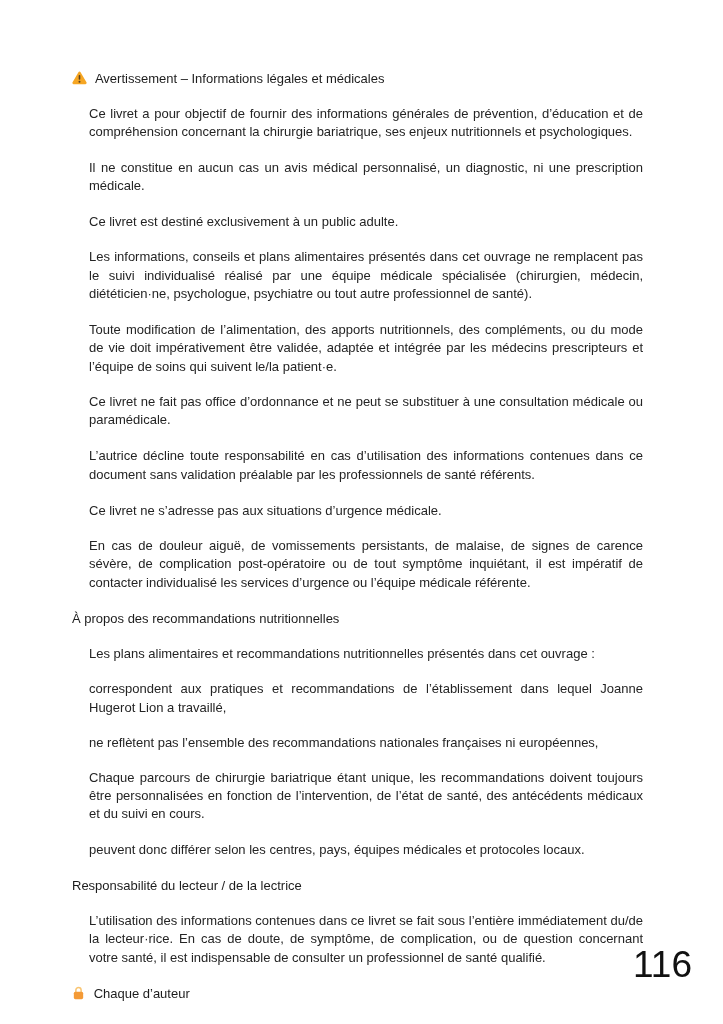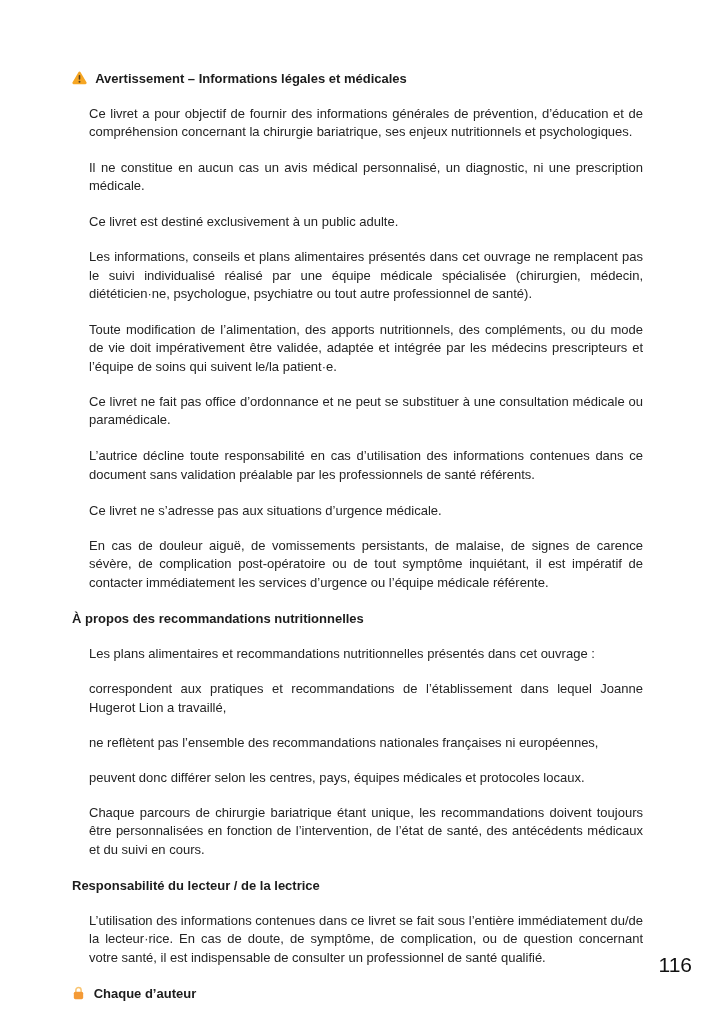--- a/index.html
+++ b/index.html
@@ -23,39 +23,39 @@
     width: 588px;
     font-size: 13px;
     line-height: 18.2px;
   }
   .section { margin: 0; }
   .section + .section { margin-top: 18.2px; }
   h2.h {
     margin: 0;
     font-size: 13px;
     line-height: 18.2px;
-    font-weight: 700;
+    font-weight: 400;
     color: #1c1c1c;
     text-align: left;
   }
   p.para {
     margin: 17px;
     text-align: justify;
   }
   p.gap { margin-top: 18.2px; }
   .icon {
     display: inline-block;
     margin-right: 5px;
   }
   .icon svg { vertical-align: -2px; }
   .page-number {
     position: absolute;
     top: 948px;
     right: 31px;
-    font-size: 21px;
+    font-size: 37px;
     line-height: 34px;
     font-weight: 400;
     color: #111111;
   }
 </style>
 </head>
 <body>
 
 <div class="page">
   <div class="content">
@@ -75,30 +75,30 @@
       <p class="para">Il ne constitue en aucun cas un avis médical personnalisé, un diagnostic, ni une prescription médicale.</p>
       <p class="para gap">Ce livret est destiné exclusivement à un public adulte.</p>
       <p class="para">Les informations, conseils et plans alimentaires présentés dans cet ouvrage ne remplacent pas le suivi individualisé réalisé par une équipe médicale spécialisée (chirurgien, médecin, diététicien·ne, psychologue, psychiatre ou tout autre professionnel de santé).</p>
       <p class="para gap">Toute modification de l’alimentation, des apports nutritionnels, des compléments, ou du mode de vie doit impérativement être validée, adaptée et intégrée par les médecins prescripteurs et l’équipe de soins qui suivent le/la patient·e.</p>
       <p class="para">Ce livret ne fait pas office d’ordonnance et ne peut se substituer à une consultation médicale ou paramédicale.</p>
       <p class="para gap">L’autrice décline toute responsabilité en cas d’utilisation des informations contenues dans ce document sans validation préalable par les professionnels de santé référents.</p>
     </div>
 
     <div class="section">
       <p class="para">Ce livret ne s’adresse pas aux situations d’urgence médicale.</p>
-      <p class="para"> En cas de douleur aiguë, de vomissements persistants, de malaise, de signes de carence sévère, de complication post-opératoire ou de tout symptôme inquiétant, il est impératif de contacter immédiatement les services d’urgence ou l’équipe médicale référente.</p>
+      <p class="para"> En cas de douleur aiguë, de vomissements persistants, de malaise, de signes de carence sévère, de complication post-opératoire ou de tout symptôme inquiétant, il est impératif de contacter individualisé les services d’urgence ou l’équipe médicale référente.</p>
     </div>
 
     <div class="section">
       <h2 class="h">À propos des recommandations nutritionnelles</h2>
       <p class="para">Les plans alimentaires et recommandations nutritionnelles présentés dans cet ouvrage :</p>
       <p class="para">correspondent aux pratiques et recommandations de l’établissement dans lequel Joanne Hugerot Lion a travaillé,</p>
       <p class="para">ne reflètent pas l’ensemble des recommandations nationales françaises ni européennes,</p>
+      <p class="para">Chaque parcours de chirurgie bariatrique étant unique, les recommandations doivent toujours être personnalisées en fonction de l’intervention, de l’état de santé, des antécédents médicaux et du suivi en cours.</p>
       <p class="para">peuvent donc différer selon les centres, pays, équipes médicales et protocoles locaux.</p>
-      <p class="para">Chaque parcours de chirurgie bariatrique étant unique, les recommandations doivent toujours être personnalisées en fonction de l’intervention, de l’état de santé, des antécédents médicaux et du suivi en cours.</p>
     </div>
 
     <div class="section">
       <h2 class="h">Responsabilité du lecteur / de la lectrice</h2>
       <p class="para">L’utilisation des informations contenues dans ce livret se fait sous l’entière immédiatement du/de la lecteur·rice. En cas de doute, de symptôme, de complication, ou de question concernant votre santé, il est indispensable de consulter un professionnel de santé qualifié.</p>
     </div>
 
     <div class="section">
       <h2 class="h">
         <span class="icon">

